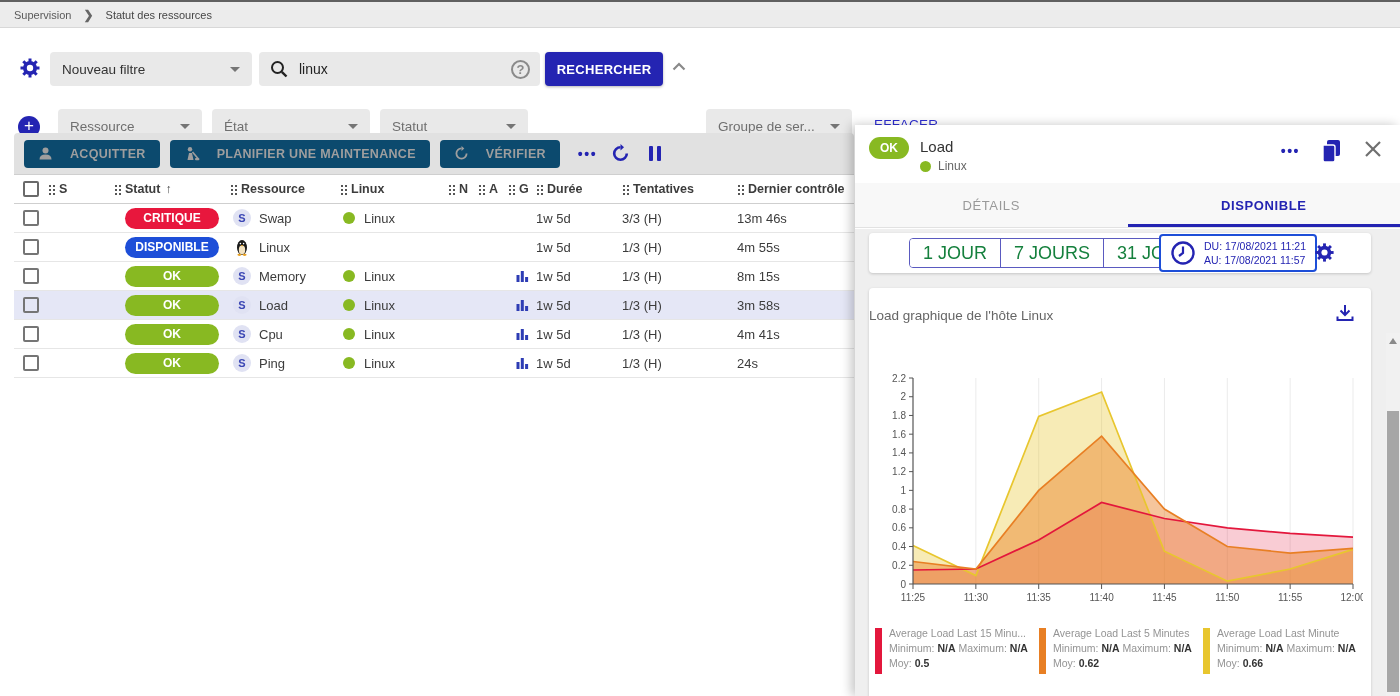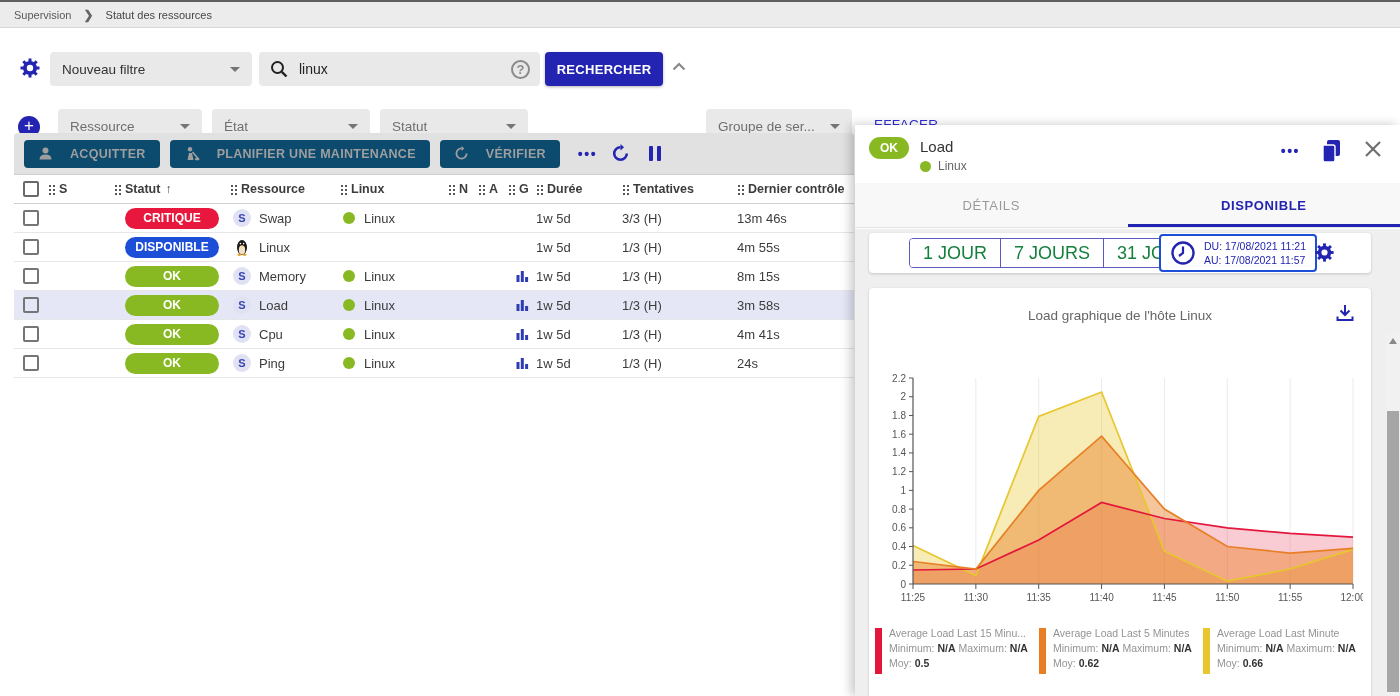--- a/index.html
+++ b/index.html
@@ -79,21 +79,21 @@
   .pbody { position:absolute; top:104px; left:0; right:0; bottom:0; background:#efefef; overflow:hidden; }
   .card { position:absolute; left:14px; width:502px; background:#fff; border-radius:4px; box-shadow:0 1px 3px rgba(0,0,0,.18); }
   .card-controls { top:4px; height:40px; }
   .seg { position:absolute; left:40px; top:5px; display:flex; height:30px; border:1px solid #5a5ac0; border-radius:4px; overflow:hidden; background:#fff; }
   .seg button { background:#fff; border:none; border-right:1px solid #5a5ac0; color:#15803d; font-size:18px; padding:0 13px; cursor:pointer; font-family:Liberation Sans, sans-serif; }
   .seg button:last-child { border-right:none; }
   .datechip { position:absolute; left:270px; top:1px; height:38px; border:2px solid #1d4ed8; border-radius:4px; display:flex; align-items:center; padding:0 9px; cursor:pointer; background:#fff;margin-left:20px; }
   .datetexts { margin-left:8px; font-size:10.5px; color:#2424b2; line-height:14px; white-space:nowrap; }
   .ctrl-gear { position:absolute; left:444px; top:8px; cursor:pointer; }
   .card-graph { top:59px; height:412px; }
-  .g-title { position:absolute; top:20px; left:0; right:0; text-align:center; font-size:13.5px; color:#666; }
+  .g-title { position:absolute; top:20px; left:0; right:0; text-align:left; font-size:13.5px; color:#666; }
   .g-dl { position:absolute; right:16px; top:15px; cursor:pointer; }
   #chart-svg { position:absolute; left:8px; top:76px; }
   .legend { position:absolute; left:6px; top:338px; display:flex; }
   .legend-item { width:162px; display:flex; margin-right:2px; cursor:default; }
   .swatch { width:7px; height:46px; flex:none; margin:2px 7px 0 0; }
   .legend-text { font-size:10.5px; color:#949494; line-height:15px; white-space:nowrap; }
   .legend-text b { color:#333; }
 
   
   .pscroll { position:absolute; right:0; top:104px; bottom:0; width:14px; background:#f1f1f1; }

